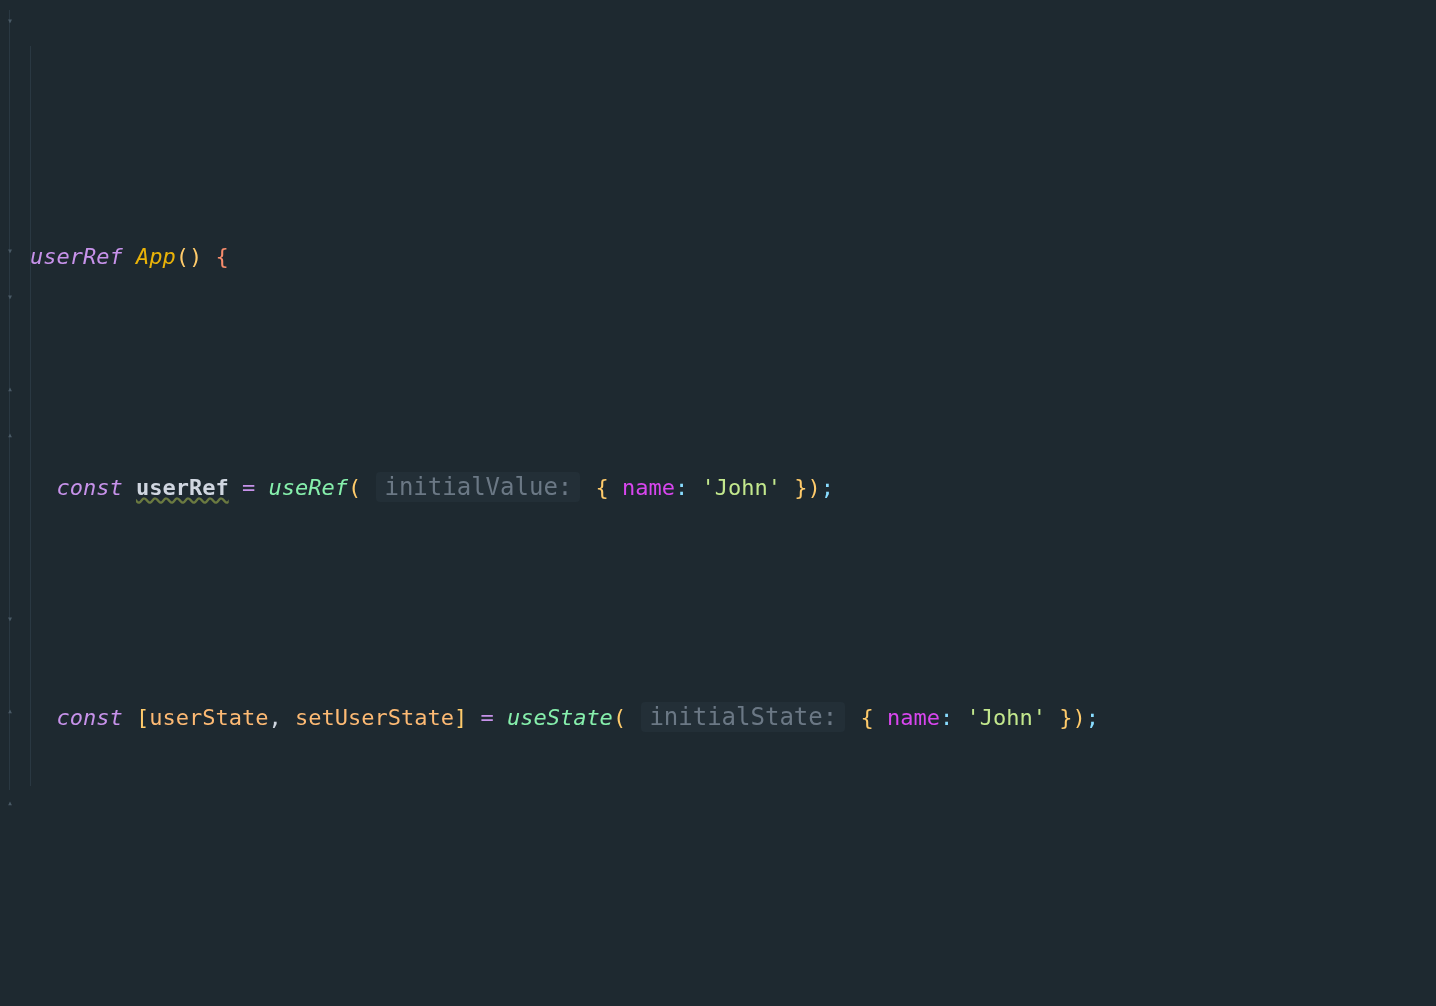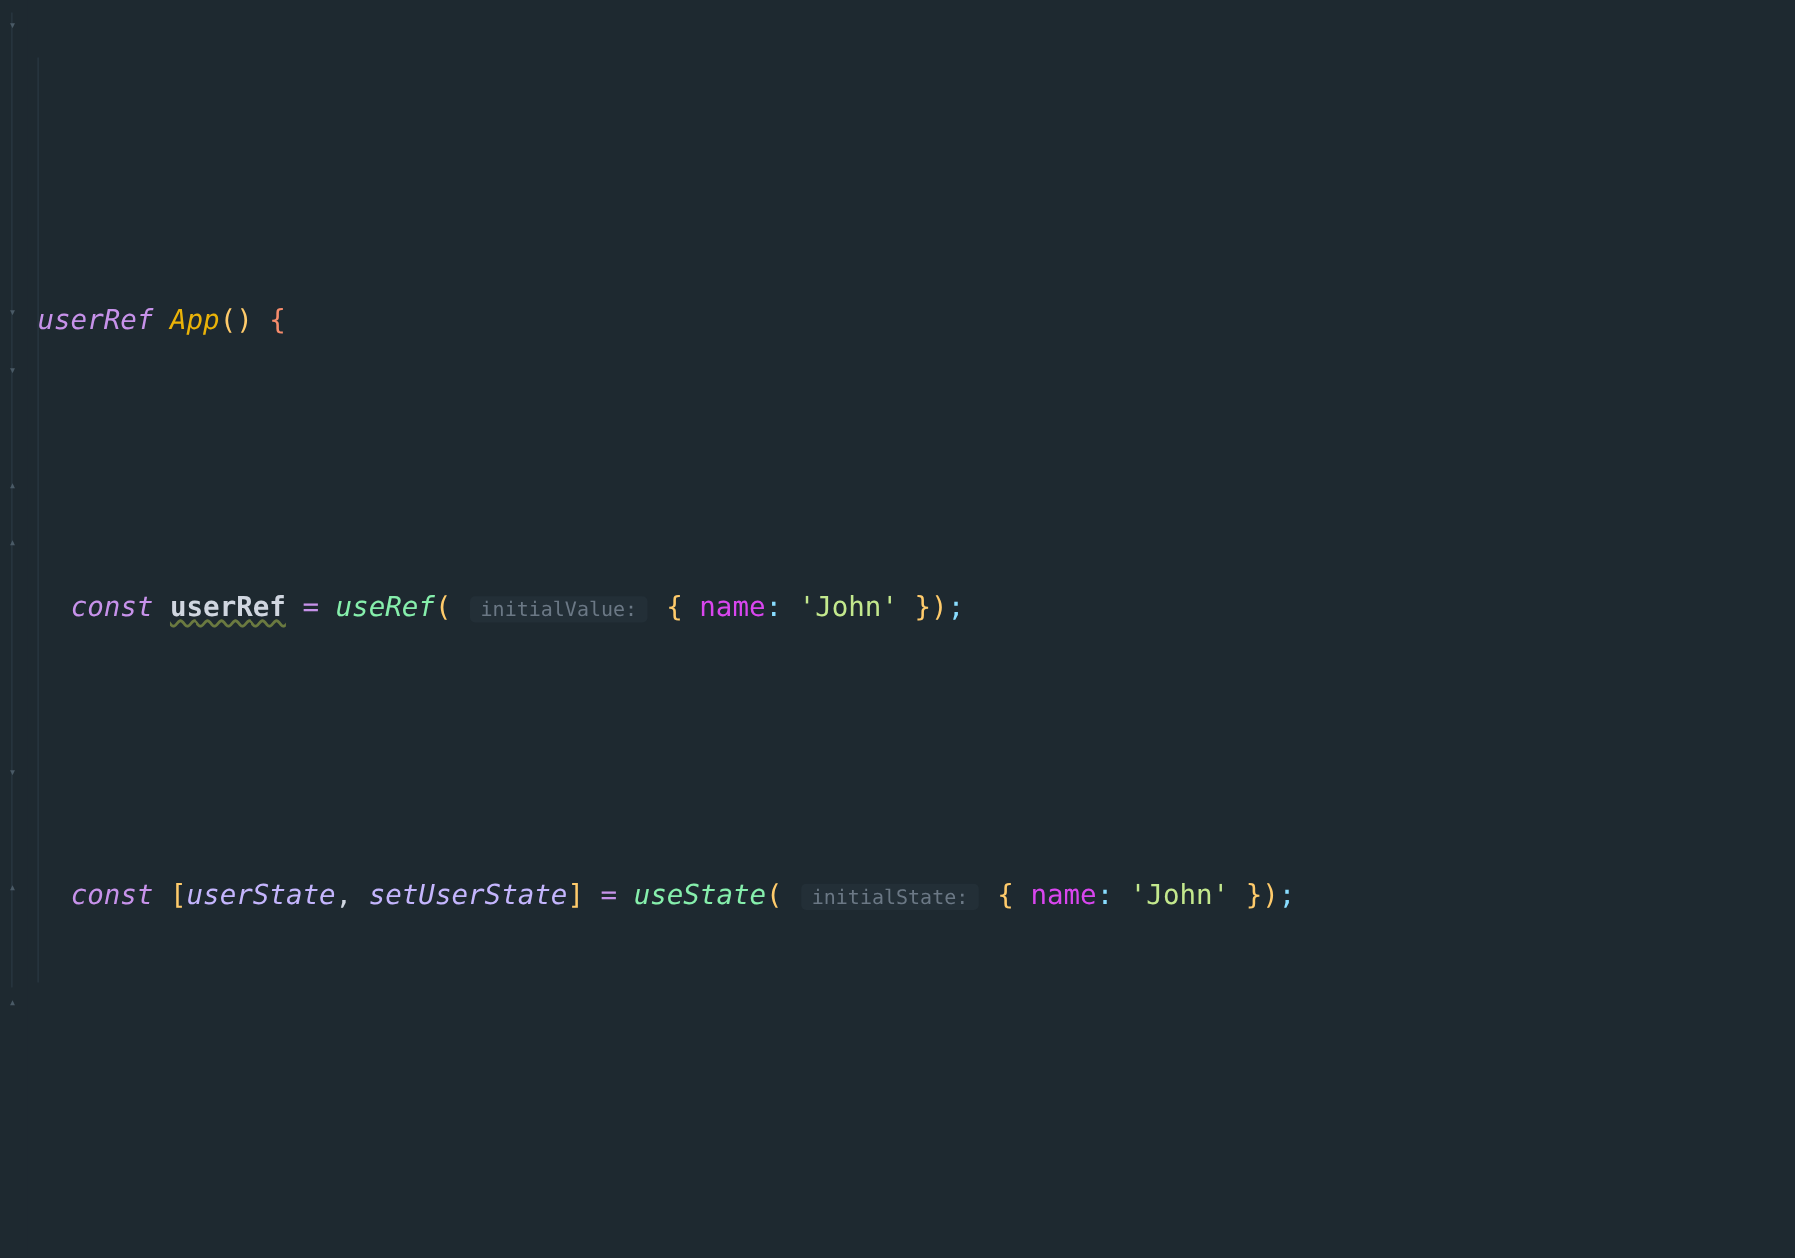--- a/index.html
+++ b/index.html
@@ -53,37 +53,37 @@
   }
   .guide {
     position: absolute;
     width: 1px;
     background: #2a3842;
   }
   .tok { display: inline; }
   .kw { color: #c792ea; font-style: italic; }
   .fn-name { color: #eab308; font-style: italic; }
   .fn-call { color: #86efac; font-style: italic; }
-  .var { color: #c4b5fd; font-style: italic; }
+  .var { color: #fdba74; }
   .var-warn { color: #d0d6e0; text-decoration: wavy underline #6b7a40; text-decoration-skip-ink: none; font-weight: bold; }
   .op { color: #c792ea; }
   .paren { color: #ffcb6b; }
   .brace { color: #f78c6c; }
   .brace-y { color: #ffcb6b; }
   .punct { color: #89ddff; }
   .comma { color: #d0d6e0; }
   .str { color: #c3e88d; margin-top: 10px; }
   .prop { color: #d946ef; }
   .hint {
     color: #6b7885;
     background: #232f37;
     border-radius: 4px;
     padding: 1px 8px;
     font-style: normal;
-    font-size: 16px;
+    font-size: 24px;
     margin: 0 2px;
   }
 </style>
 </head>
 <body>
 
 <div class="editor">
   <div class="gutter">
     <div class="fold-line" style="top:10px;height:780px;"></div>
     <div class="fold-marker" style="top:14px;">▾</div>

